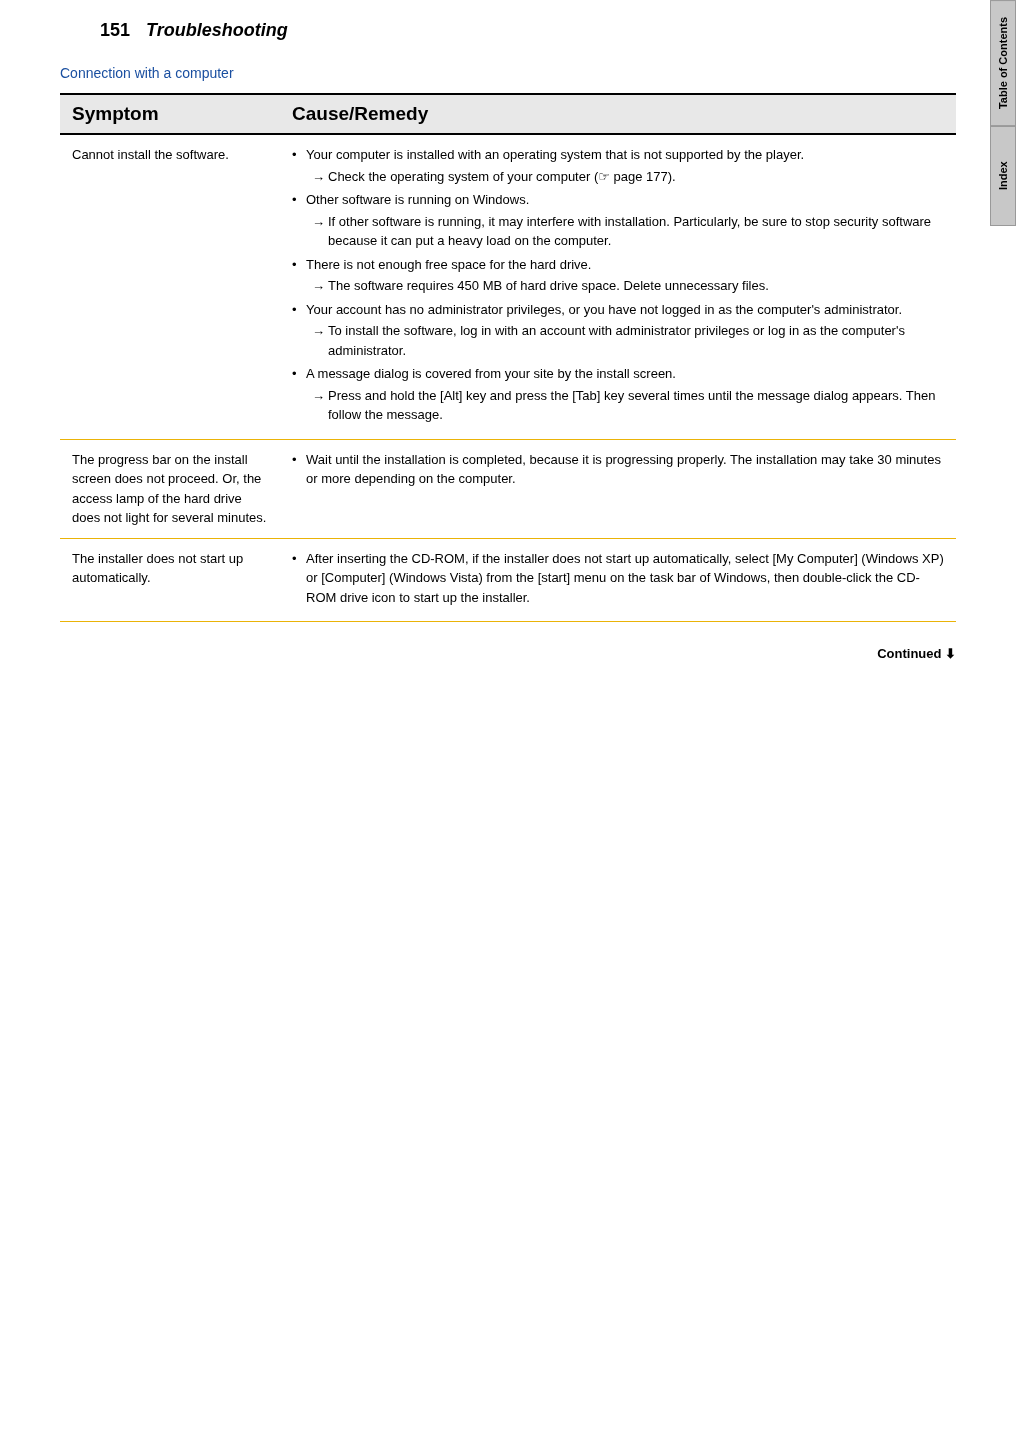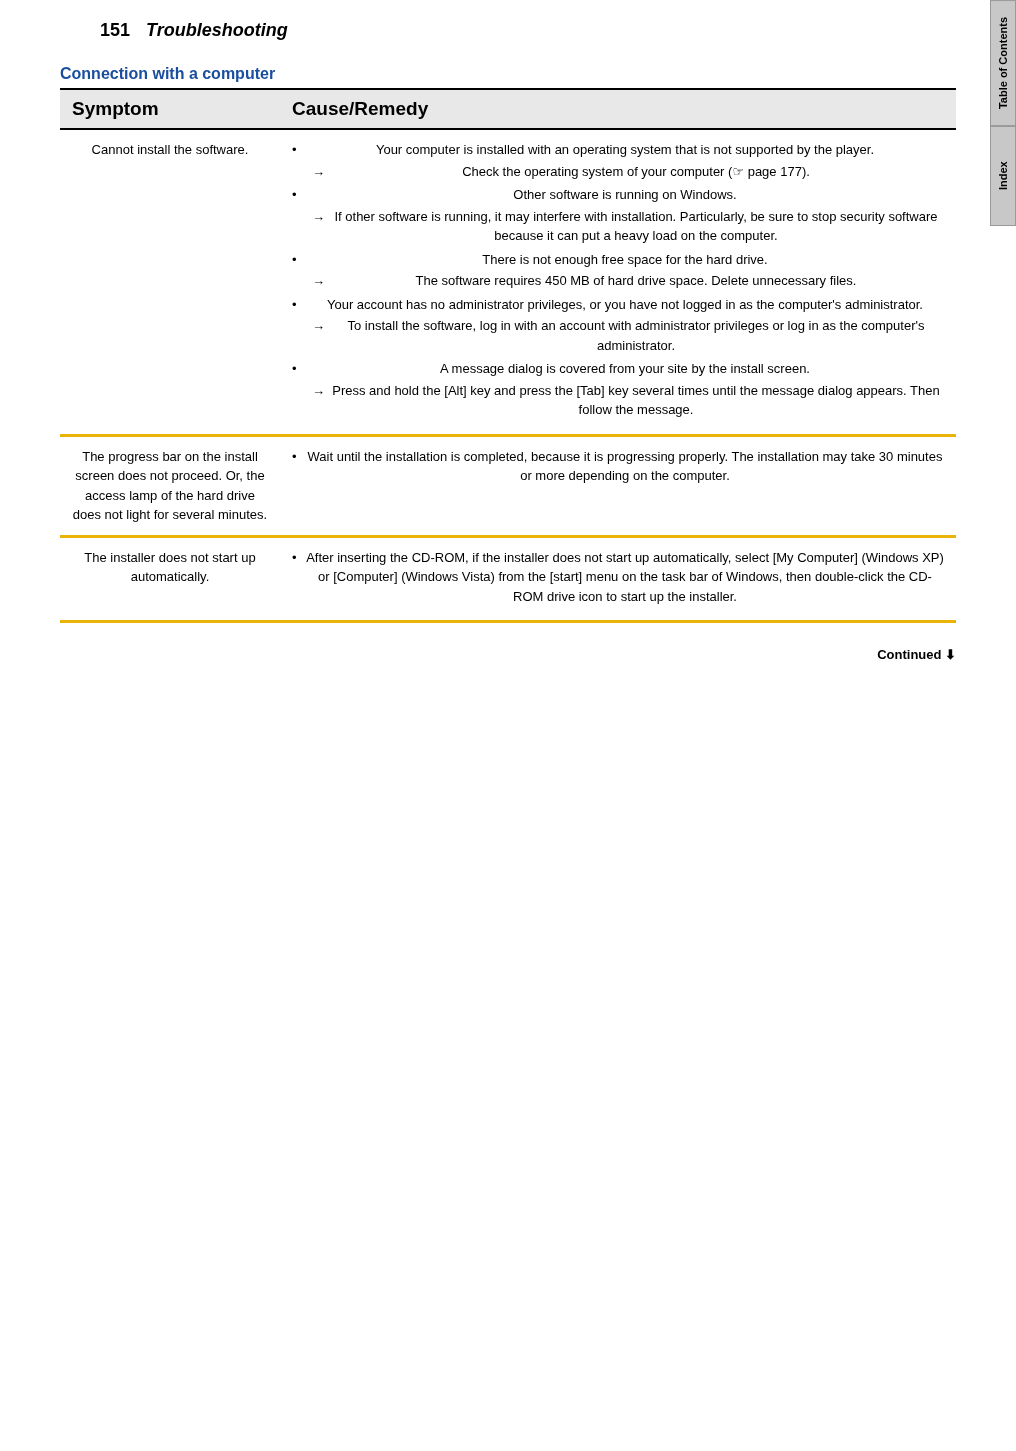--- a/index.html
+++ b/index.html
@@ -35,24 +35,24 @@
     }
 
     .page-title {
       font-style: italic;
       font-size: 18px;
       font-weight: bold;
       color: #000;
     }
 
     .section-title {
-      font-size: 16px;
-      font-weight: bold;
+      font-size: 14px;
+      font-weight: normal;
       color: #1a4fa0;
-      margin-bottom: 5px;
+      margin-bottom: 12px;
       margin-top: 8px;
     }
 
     .troubleshoot-table {
       width: 100%;
       border-collapse: collapse;
       border-top: 2px solid #000;
     }
 
     .troubleshoot-table thead tr {
@@ -63,24 +63,23 @@
       text-align: left;
       padding: 8px 12px;
       font-weight: bold;
       font-size: 19px;
       border-bottom: 2px solid #000;
     }
 
     .troubleshoot-table td {
       padding: 10px 12px;
       vertical-align: top;
-      border-bottom: 3px solid #eab308;
+      border-bottom: 1px solid #eab308;
       font-size: 13px;
       line-height: 1.5;
-      text-align: center;
     }
 
     .symptom-col {
       width: 220px;
       font-size: 13px;
     }
 
     .cause-col {
       width: calc(100% - 220px);
     }

